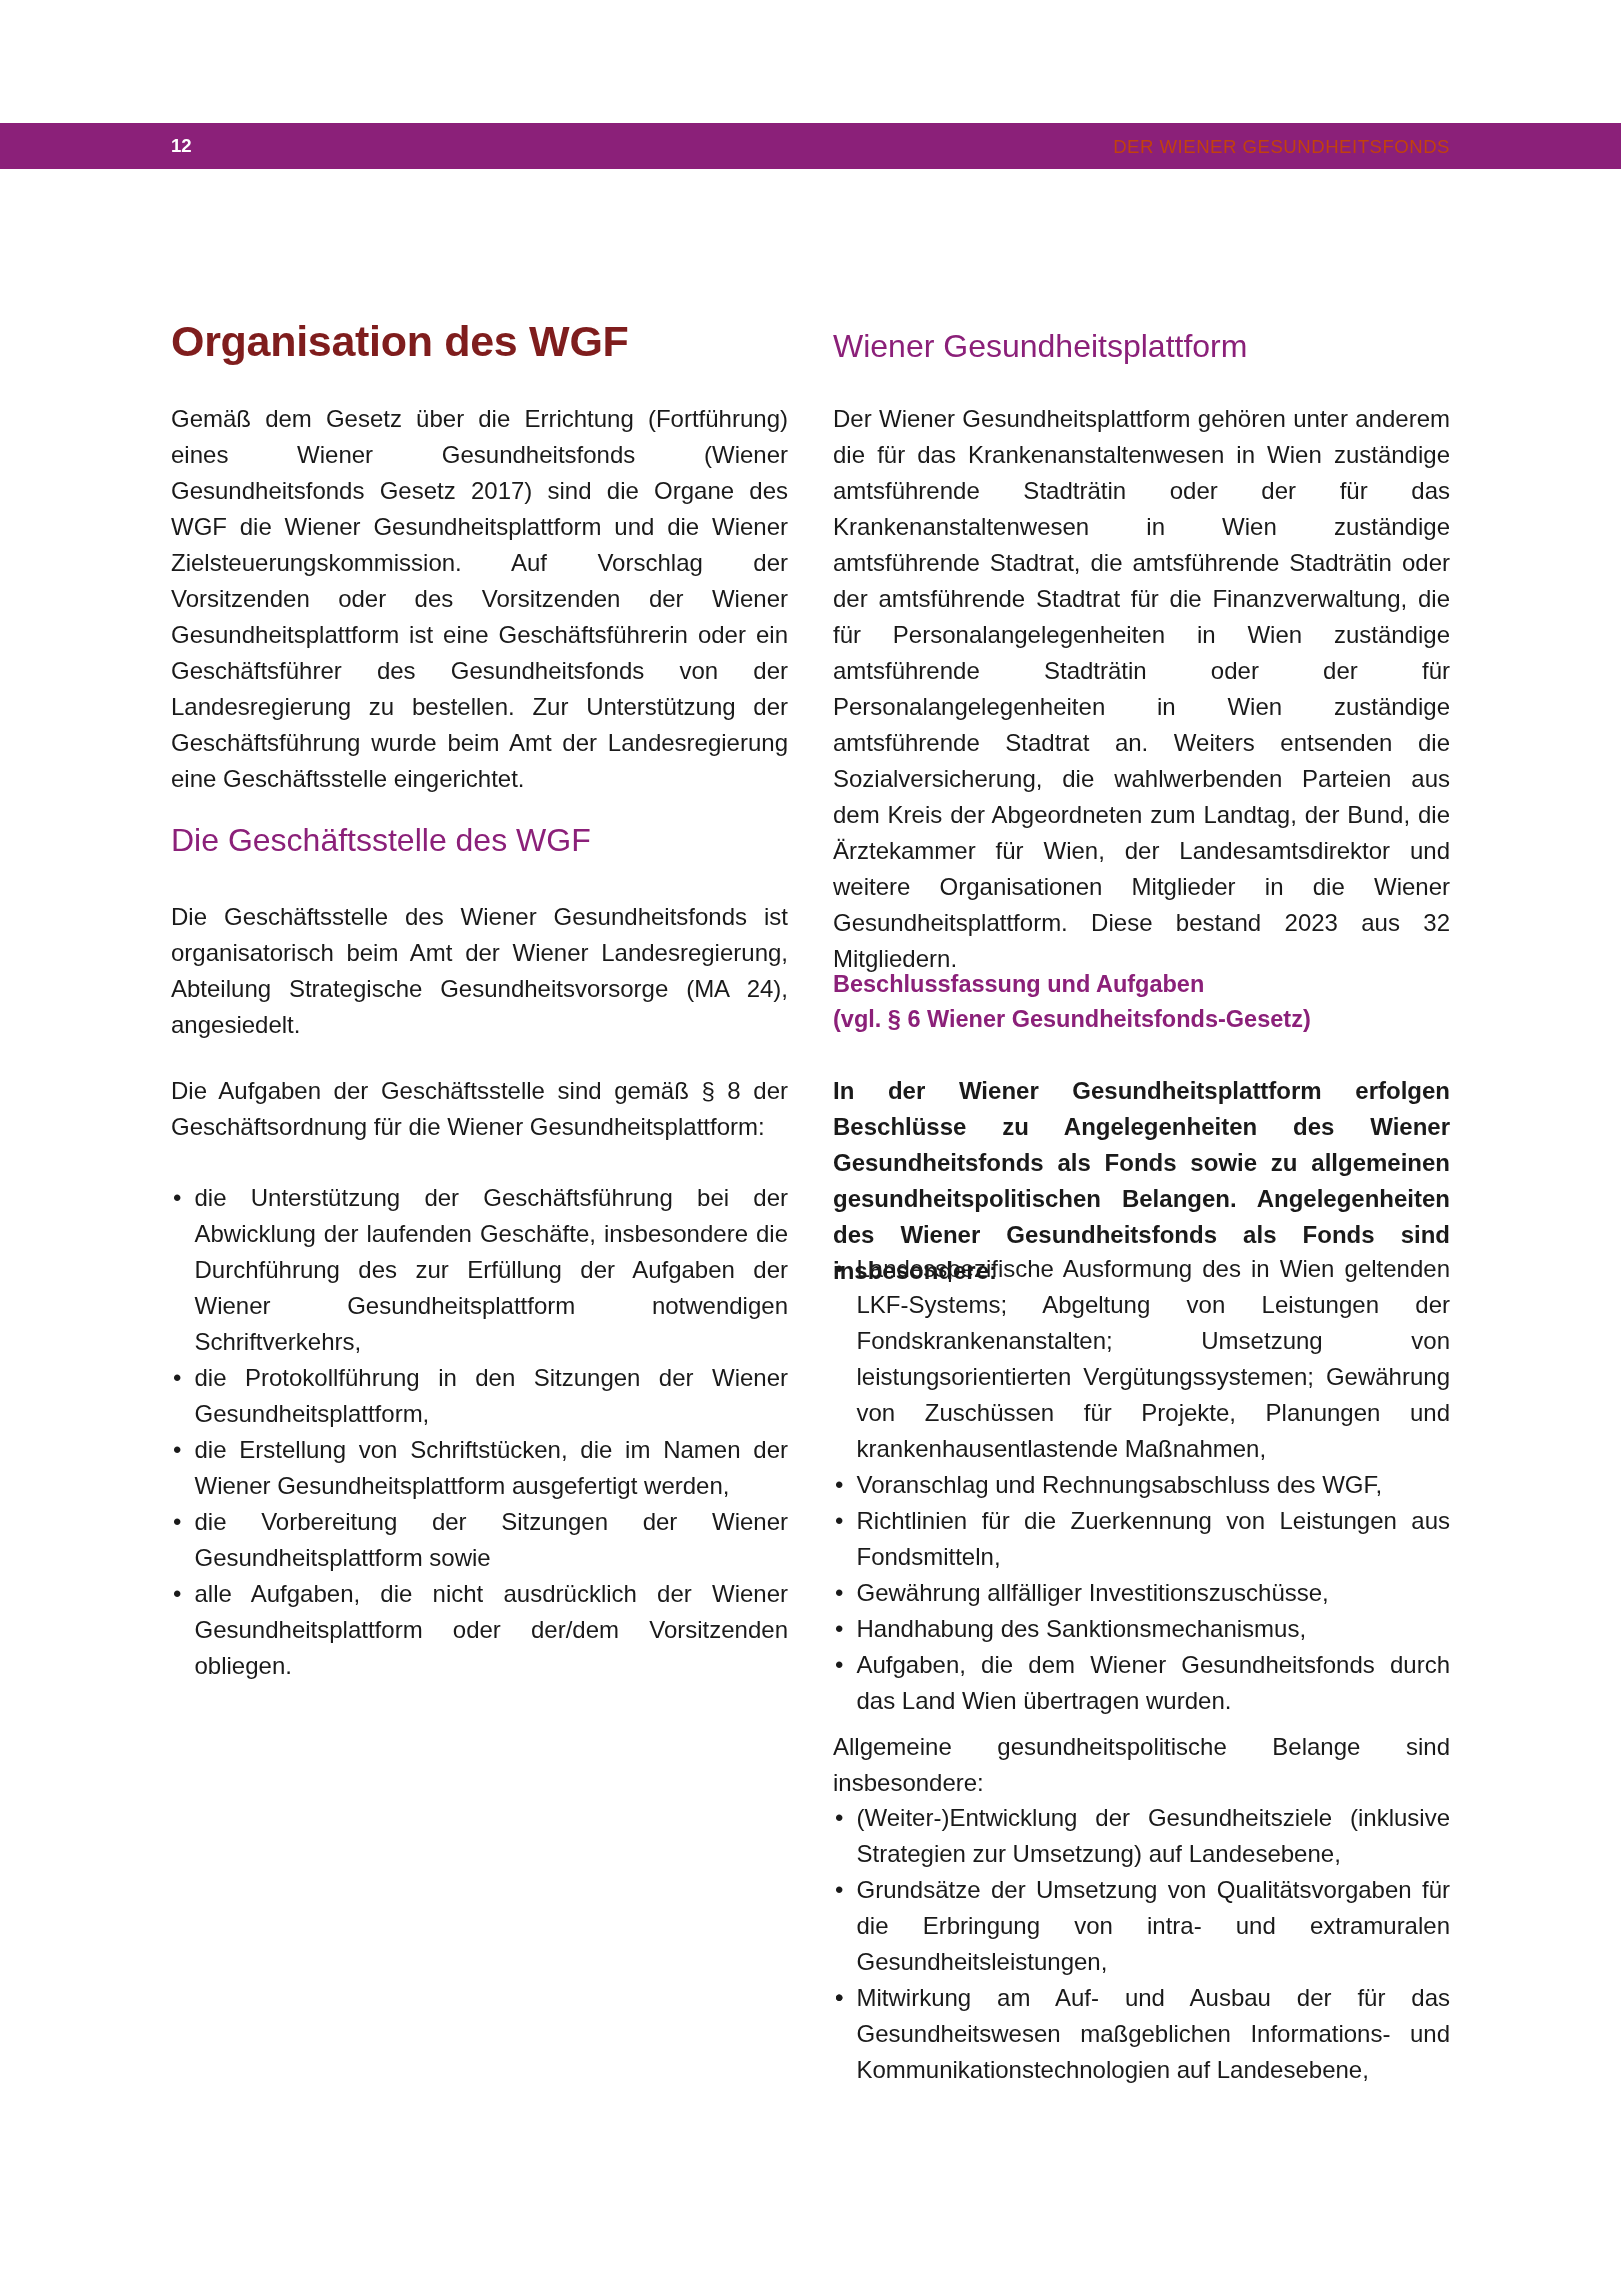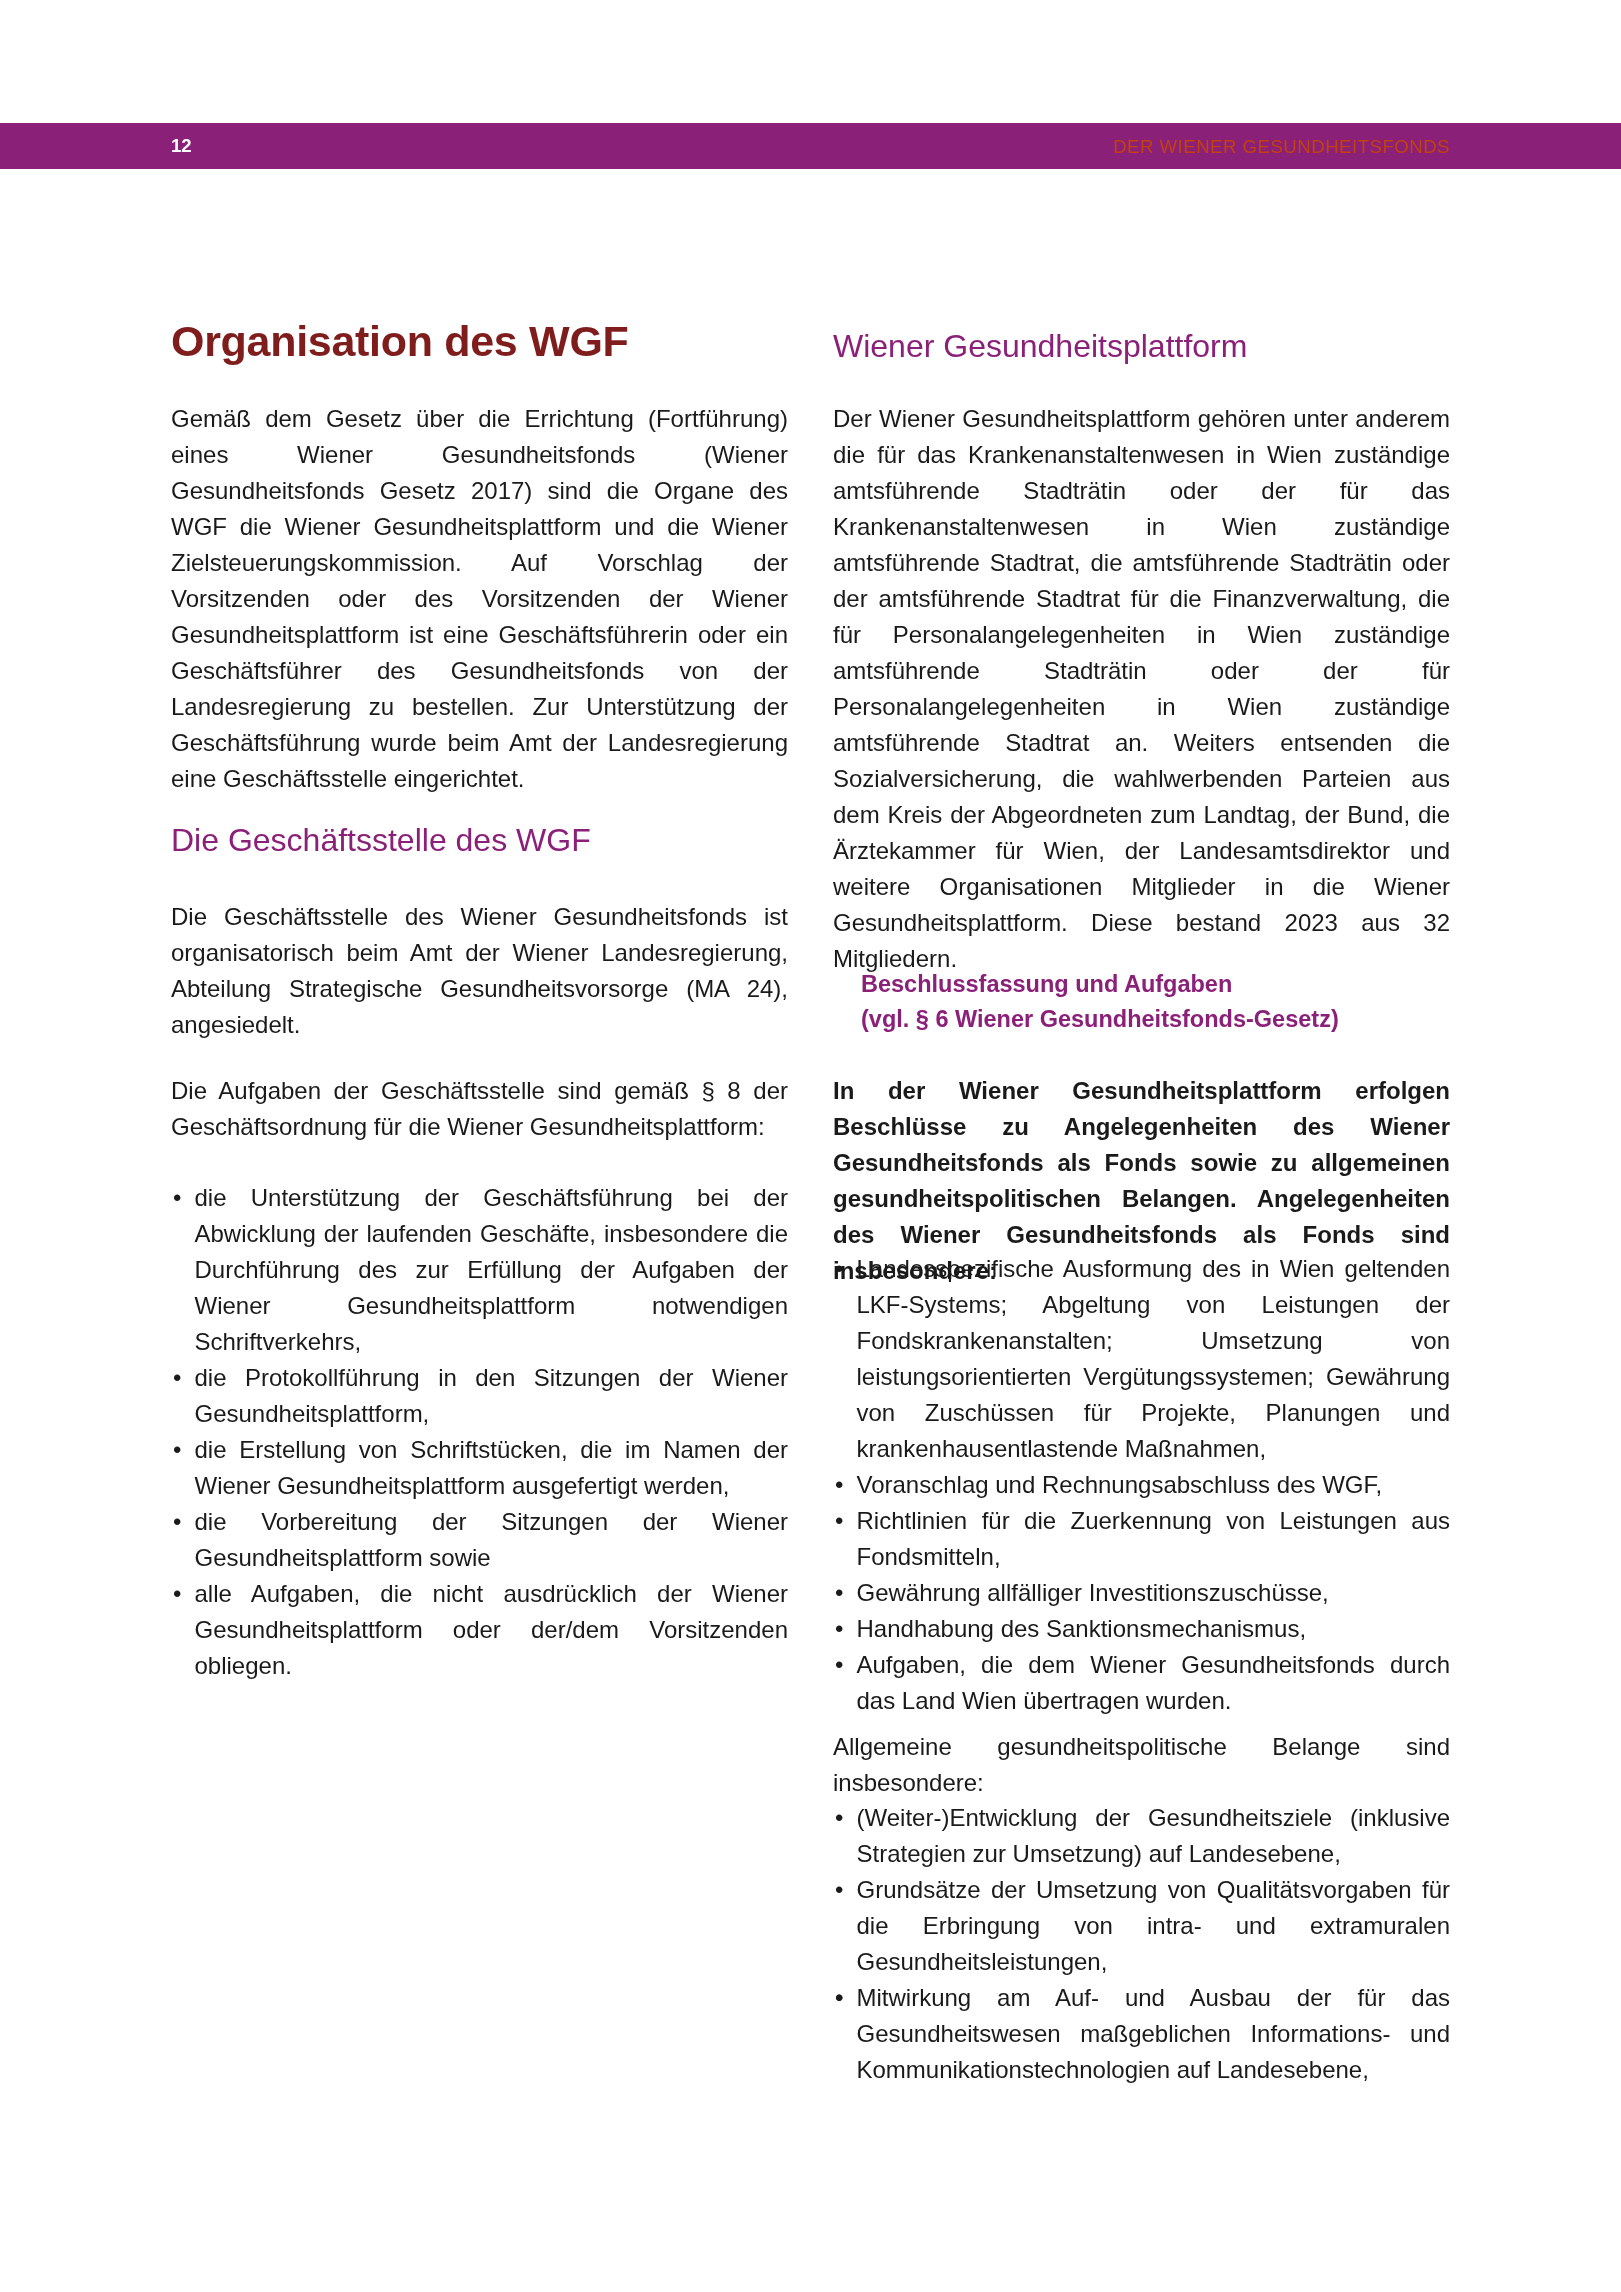--- a/index.html
+++ b/index.html
@@ -59,21 +59,20 @@
     color: #8b2079;
     white-space: nowrap;
   }
   .h3 {
     position: absolute;
     left: 0;
     font-weight: bold;
     font-size: 23.5px;
     line-height: 35px;
     color: #8b2079;
-    margin-left: 28px;
   }
   .p {
     position: absolute;
     left: 0;
     width: 617px;
     font-size: 24px;
     line-height: 36px;
     text-align: justify;
     hyphens: manual;
   }

